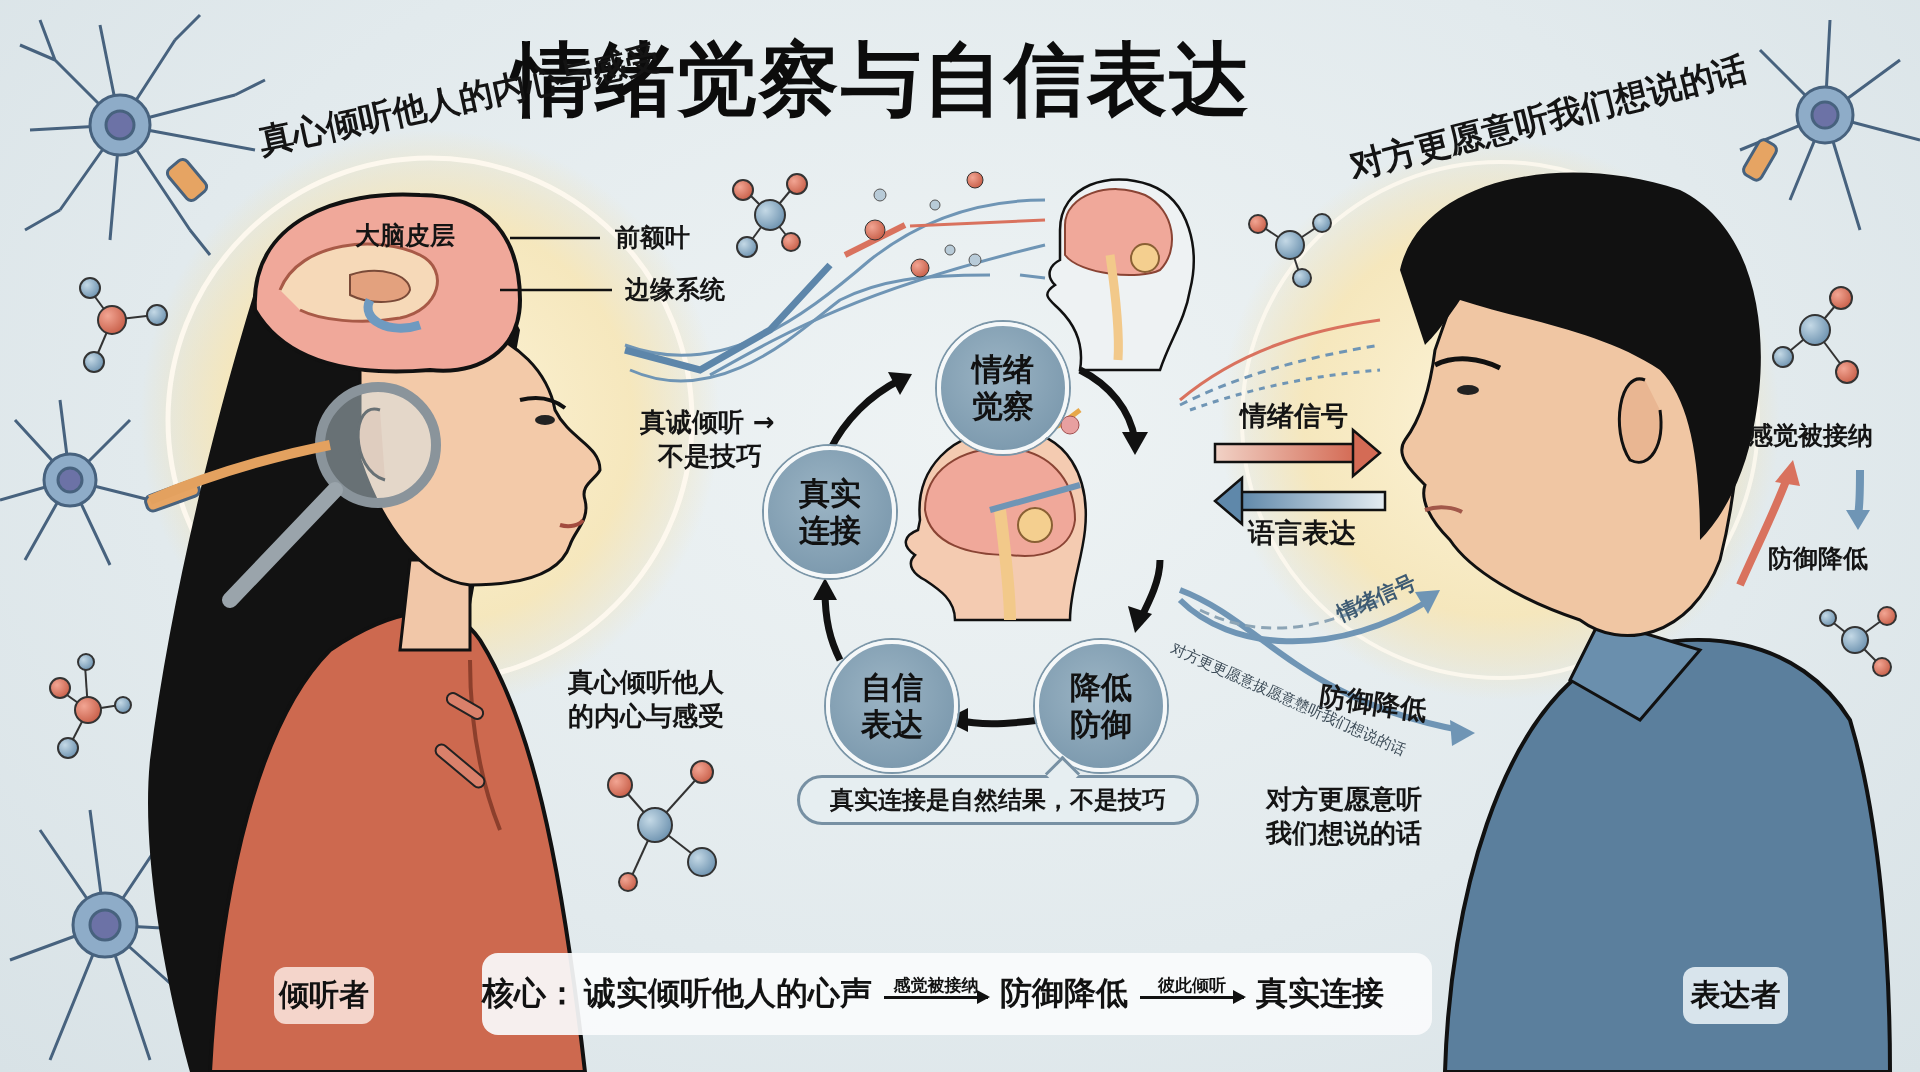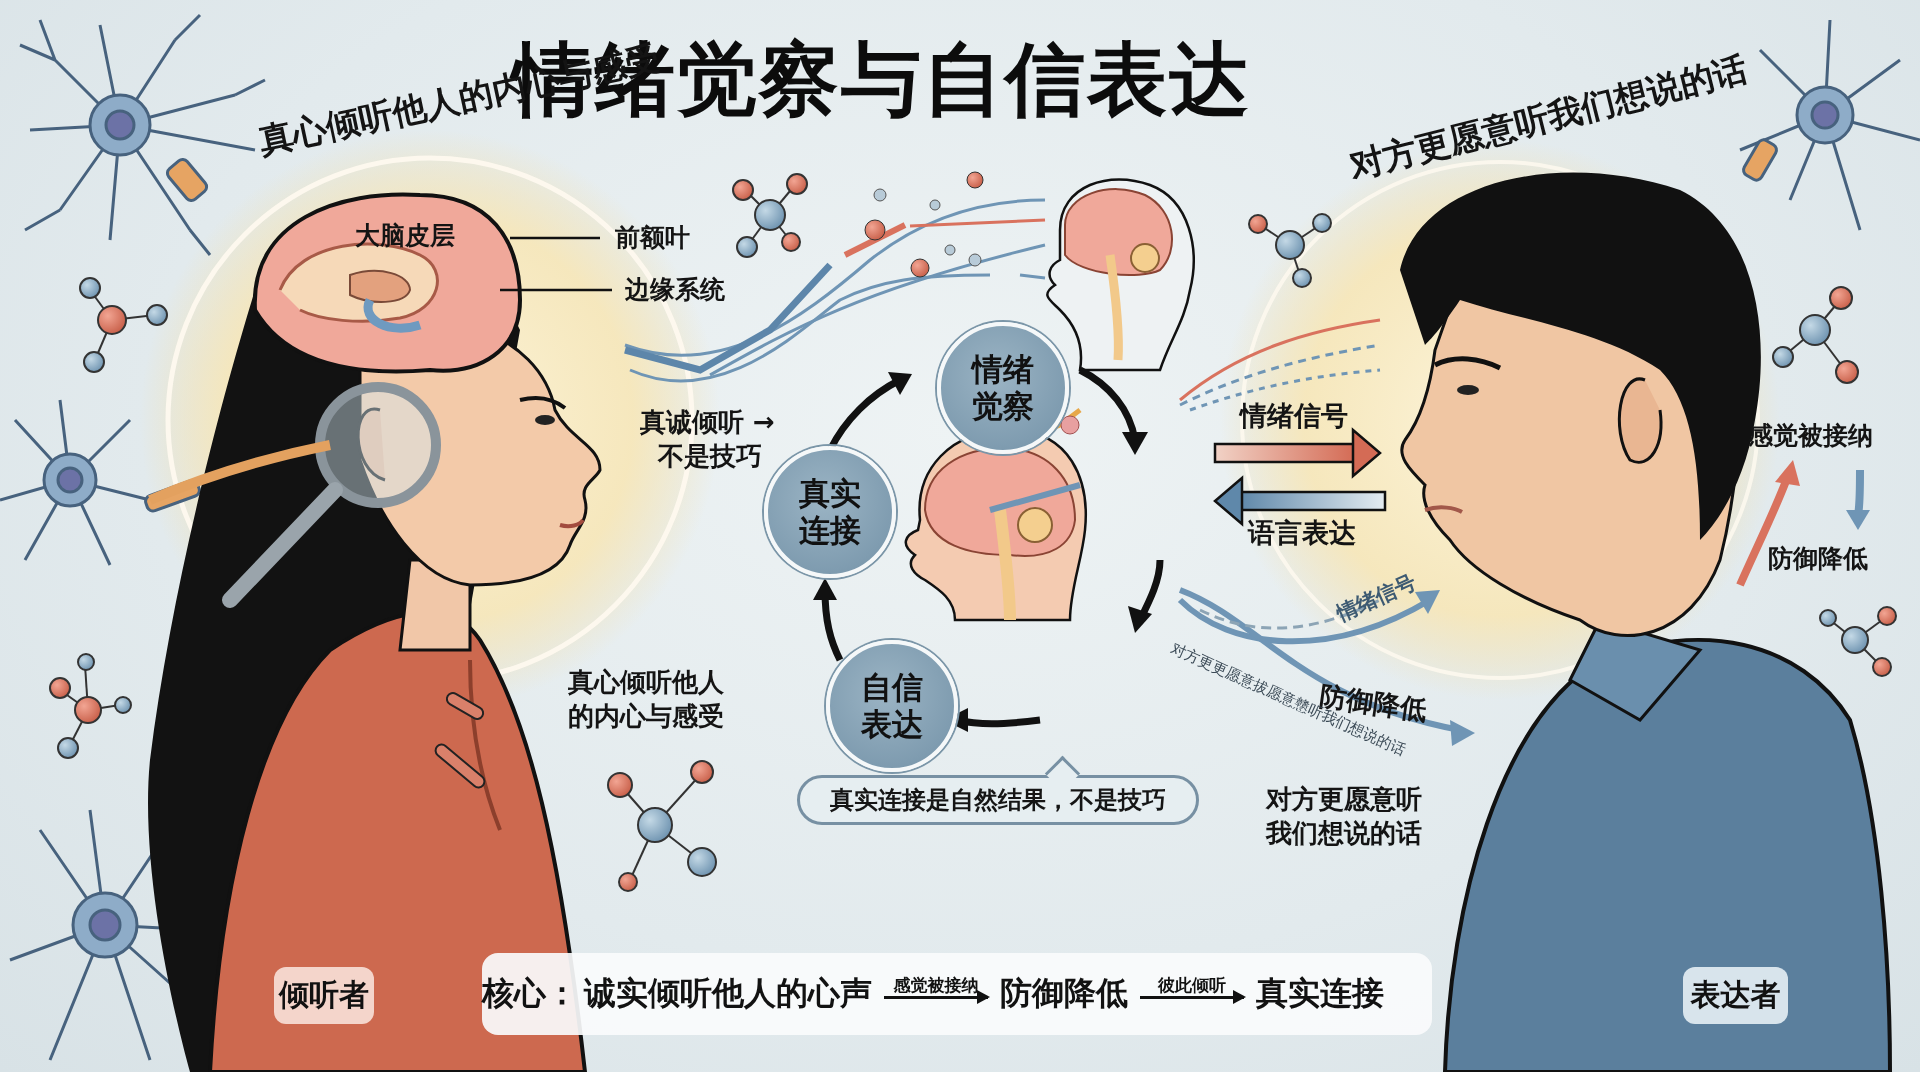--- a/index.html
+++ b/index.html
@@ -299,20 +299,23 @@
 
   <div class="txt mid-label" style="left:640px; top:408px;">真诚倾听 →</div>
   <div class="txt mid-label" style="left:658px; top:442px;">不是技巧</div>
 
   <div class="txt mid-label" style="left:568px; top:668px;">真心倾听他人</div>
   <div class="txt mid-label" style="left:568px; top:702px;">的内心与感受</div>
 
   <div class="node" style="left:937px; top:322px;">
     <div><span>情绪</span><br><span>觉察</span></div>
   </div>
+  <div class="node" style="left:1035px; top:640px;">
+    <div><span>降低</span><br><span>防御</span></div>
+  </div>
   <div class="node" style="left:826px; top:640px;">
     <div><span>自信</span><br><span>表达</span></div>
   </div>
   <div class="node" style="left:764px; top:446px;">
     <div><span>真实</span><br><span>连接</span></div>
   </div>
 
   <div class="bubble">
     <span>真实连接是自然结果，不是技巧</span>
   </div>

